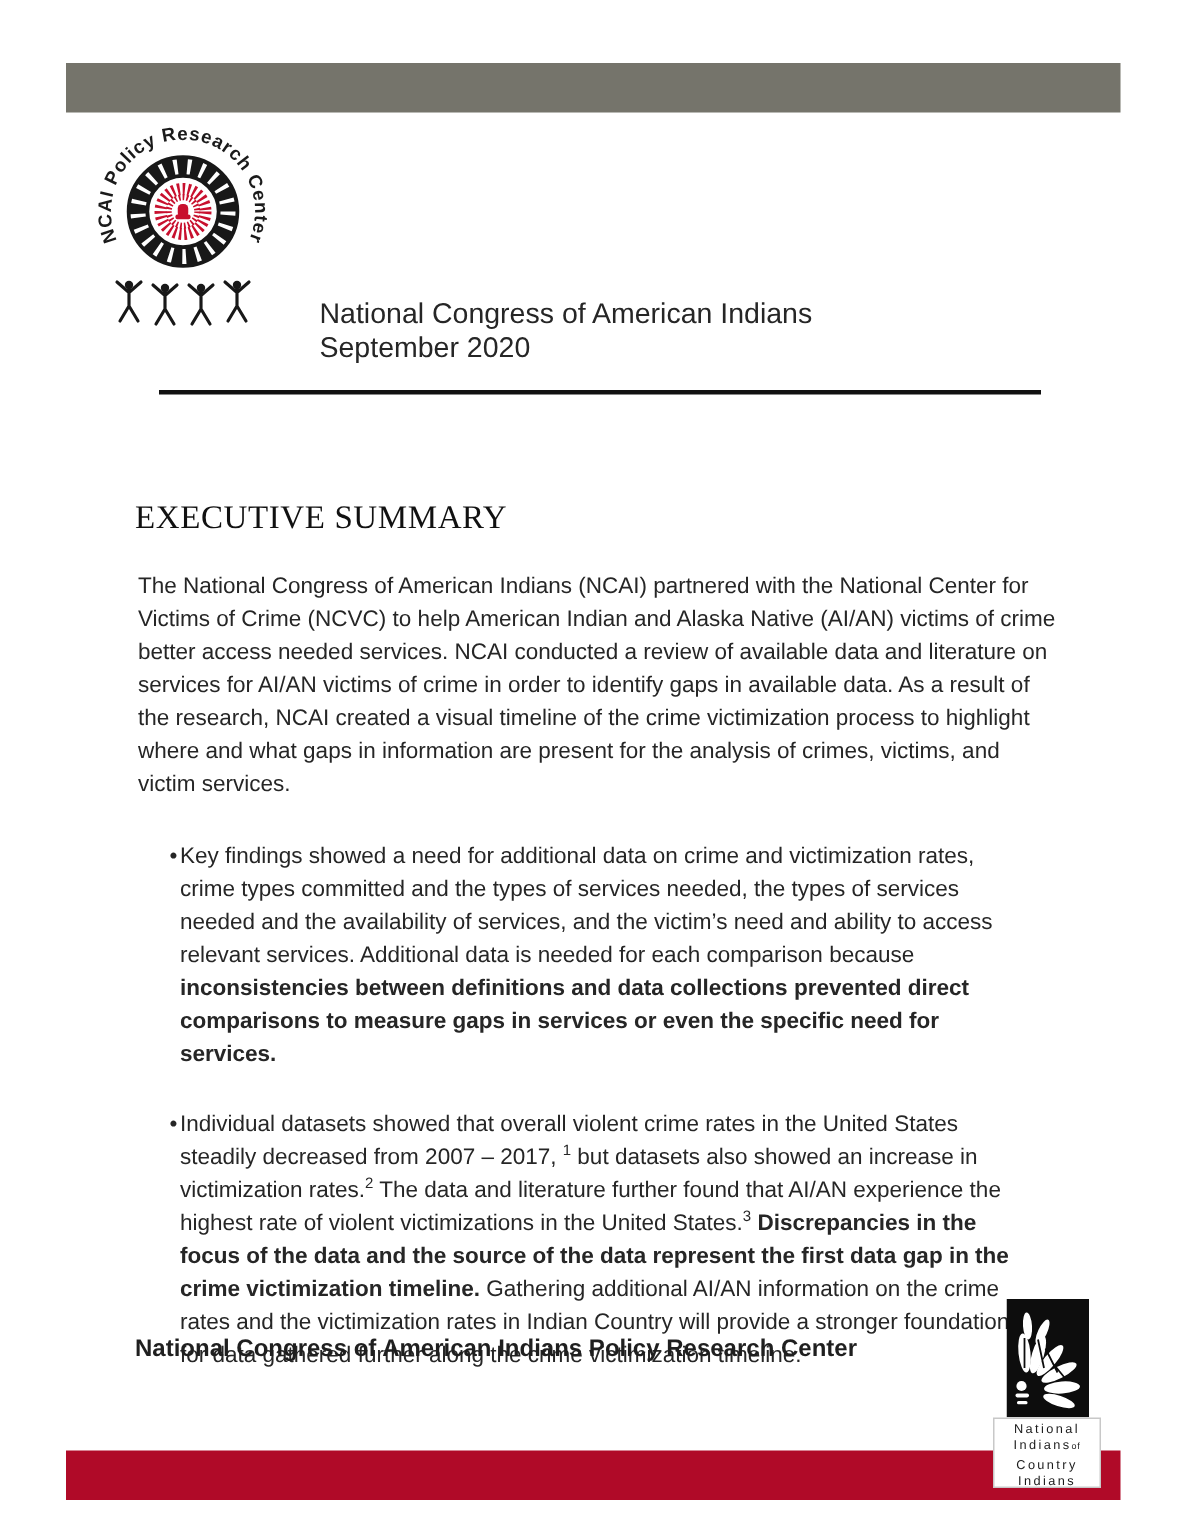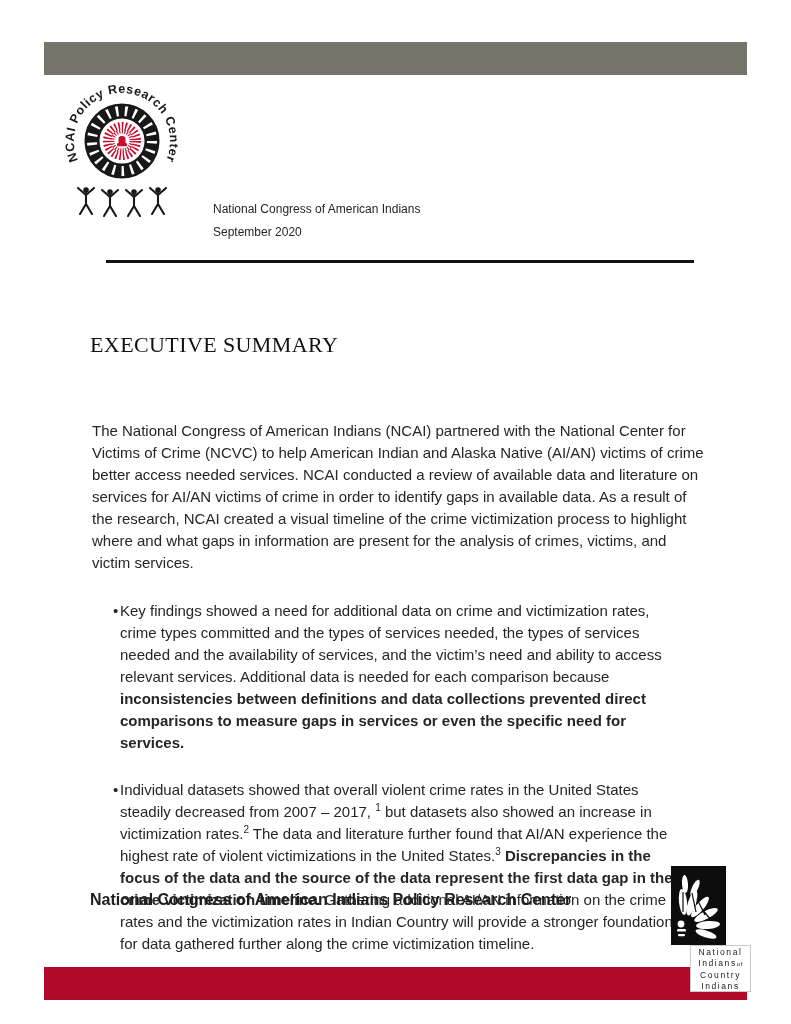--- a/index.html
+++ b/index.html
@@ -17,48 +17,48 @@
     background:#b00a28; z-index:1;
   }
   .prc-logo { position:absolute; left:46px; top:78px; width:152px; height:152px; }
   .header-title {
     position:absolute; left:213px; top:88px; width:508px;
     font-size:21px; font-weight:bold; line-height:31px;
     font-variant:small-caps; letter-spacing:0.2px; color:#23262e;
   }
   .header-org {
     position:absolute; left:213px; top:198px; width:480px;
-    font-size:12px; line-height:23px; color:#262626;
+    font-size:19px; line-height:23px; color:#262626;
   }
   .header-rule {
     position:absolute; left:106px; top:260px; width:588px; height:3px;
     background:#111111;
   }
   .exec-heading {
     position:absolute; left:90px; top:332px;
     font-family:"Liberation Serif", serif; font-weight:normal;
     font-size:22px; letter-spacing:0.4px; color:#111111;
   }
   .content {
     position:absolute; left:92px; top:380px; width:614px;
-    font-size:15px; line-height:22px; color:#262626;margin-top:40px;
+    font-size:15px; line-height:22px; color:#262626;
   }
   .intro { margin:0 0 26px 0; }
   .bullet-row { display:flex; margin:0 0 25px 0; }
   .bullet-marker { width:28px; padding-left:21px; box-sizing:border-box; flex:none; }
   .bullet-body { width:565px; }
   .bold { font-weight:bold; }
   sup.fn { font-size:10px; line-height:0; vertical-align:super; }
   .footer-block {
     position:absolute; left:90px; top:888px; width:570px;
     font-size:16px; font-weight:bold; line-height:23px; color:#1f1f1f;
   }
   .ncai-logo-art { position:absolute; left:671px; top:866px; width:55px; height:79px; z-index:2; }
   .ncai-logo-text {
-    position:absolute; left:690px; top:945px; width:61px; height:47px;
+    position:absolute; left:662px; top:945px; width:72px; height:47px;
     background:#ffffff; border:1px solid #c8c8c8; box-sizing:border-box;
     z-index:2; text-align:center; font-size:8.5px; line-height:11px;
     letter-spacing:1.6px; color:#1a1a1a; padding-top:1px;
   }
   .ncai-logo-text .tiny-of { font-size:6px; letter-spacing:0.5px; }
 </style>
 </head>
 <body>
 
 <div class="page">

